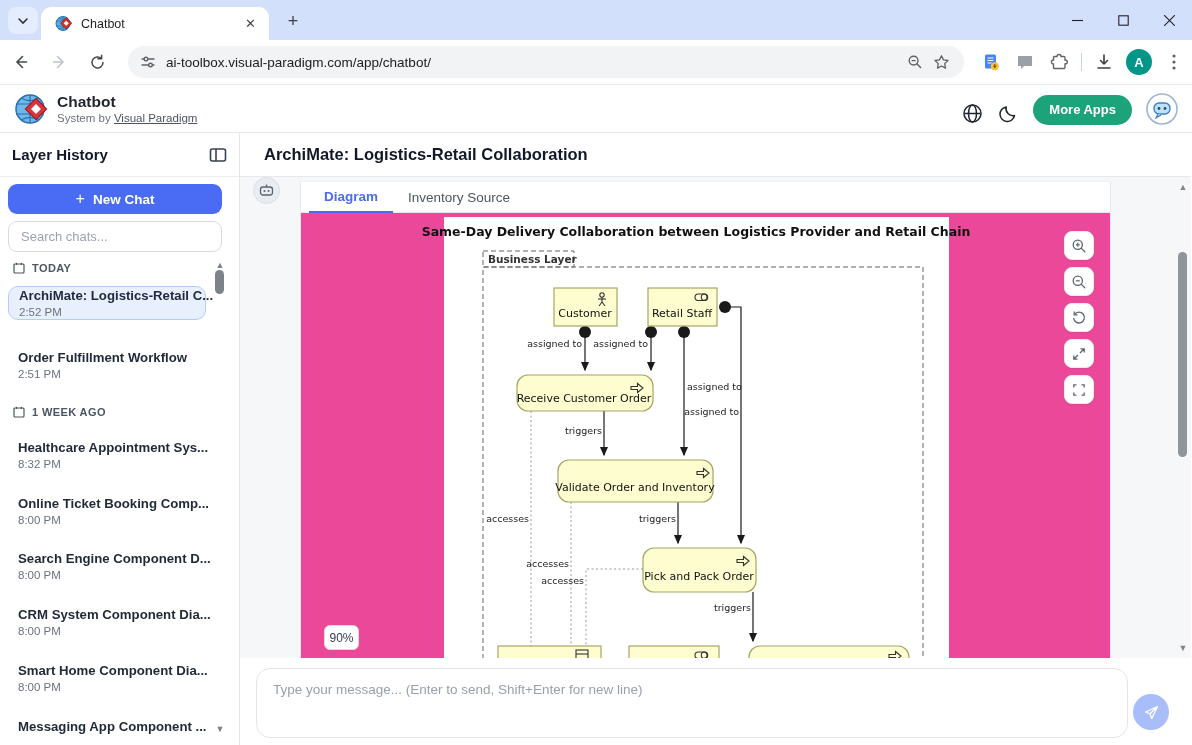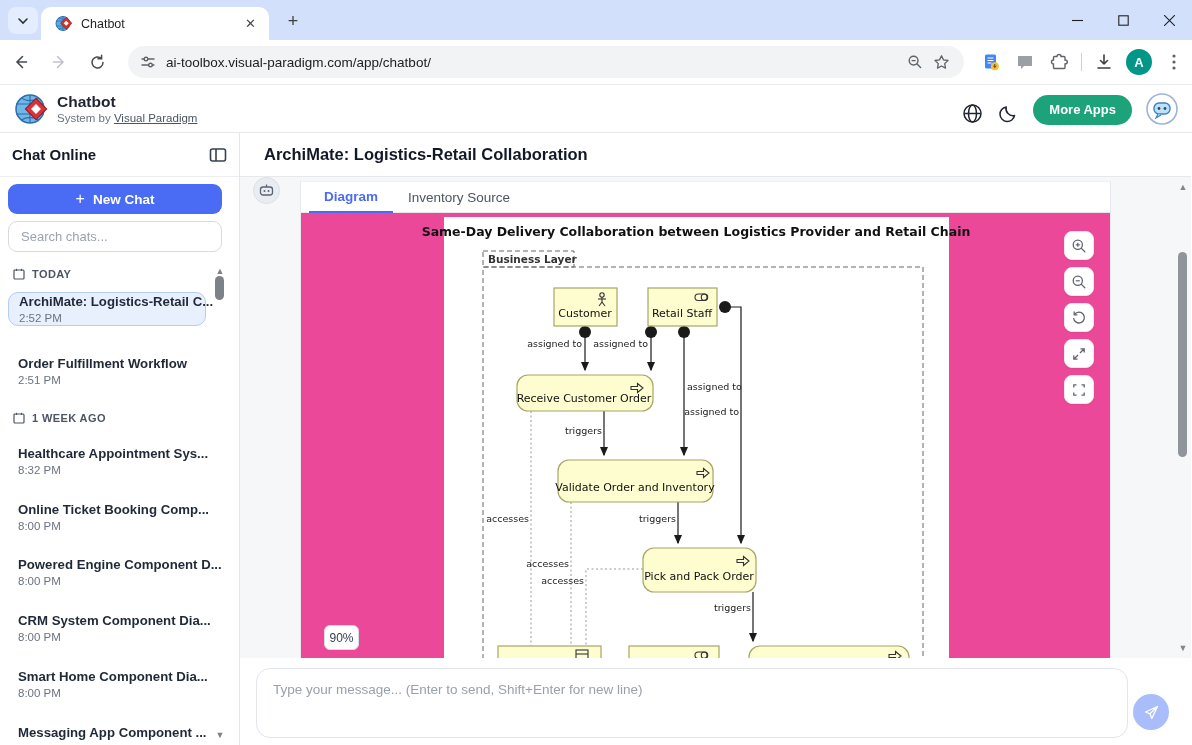--- a/index.html
+++ b/index.html
@@ -58,21 +58,21 @@
     padding:0 12px; border-bottom:1px solid #eceef1; }
   .sb-title { font-size:15px; font-weight:bold; color:#111827; }
   .collapse-btn { color:#374151; display:flex; }
   .new-chat { position:absolute; left:8px; top:51px; width:214px; height:30px; background:var(--accent_blue);
     color:#fff; font-size:13.5px; font-weight:bold; border:none; border-radius:9px;
     display:flex; align-items:center; justify-content:center; gap:8px; }
   .new-chat .plus { font-weight:normal; font-size:16px; }
   .search-box { position:absolute; left:8px; top:88px; width:214px; height:31px; border:1px solid #d7dbe0;
     border-radius:9px; font-size:13px; color:#374151; padding:0 12px; outline:none; background:#fff; }
   .search-box::placeholder { color:#9ca3af; }
-  .chat-list { position:absolute; left:0; top:129px; width:240px; height:483px; overflow:hidden; }
+  .chat-list { position:absolute; left:0; top:123px; width:240px; height:483px; overflow:hidden; }
   .section-hdr { position:absolute; left:13px; display:flex; align-items:center; gap:7px;
     font-size:11px; font-weight:bold; color:#4b5563; letter-spacing:.4px; }
   .chat-item { position:absolute; left:8px; width:198px; padding:1px 10px; border-radius:10px; }
   .chat-item.selected { background:#e8f0fe; border:1px solid #b3cdf9; }
   .ci-title { font-size:13.2px; font-weight:bold; color:#1f2937; white-space:nowrap; }
   .chat-item.selected .ci-title { color:#1e293b; }
   .ci-time { font-size:11.5px; color:#6b7280; margin-top:3px; }
   .sb-scroll-up, .sb-scroll-down { position:absolute; left:214px; width:12px; height:10px;
     color:#7d8288; font-size:9px; line-height:10px; text-align:center; }
   .sb-thumb { position:absolute; left:215px; top:14px; width:9px; height:24px; background:#7d8288; border-radius:5px; }
@@ -265,21 +265,21 @@
       <circle cx="13" cy="15.5" r="1.4" fill="#1f4e79"></circle>
         <circle cx="19" cy="15.5" r="1.4" fill="#1f4e79"></circle>
     </svg>
   </div>
 </div>
 
 <div class="app-body">
 
   <div class="sidebar">
     <div class="sb-head">
-      <span class="sb-title">Chat Online</span>
+      <span class="sb-title">Layer History</span>
       <span class="collapse-btn">
           <svg width="18" height="18" viewBox="0 0 18 18">
             <rect x="1.5" y="3" width="15" height="12" rx="2" fill="none" stroke="currentColor" stroke-width="1.6"></rect>
             <line x1="7" y1="3" x2="7" y2="15" stroke="currentColor" stroke-width="1.6"></line>
           </svg>
         </span>
     </div>
     <button class="new-chat">
       <span class="plus">+</span>
       <span>New Chat</span>
@@ -316,21 +316,21 @@
 
       <div class="chat-item" style="top:183px">
         <div class="ci-title">Healthcare Appointment Sys...</div>
         <div class="ci-time">8:32 PM</div>
       </div>
       <div class="chat-item" style="top:239px">
         <div class="ci-title">Online Ticket Booking Comp...</div>
         <div class="ci-time">8:00 PM</div>
       </div>
       <div class="chat-item" style="top:294px">
-        <div class="ci-title">Powered Engine Component D...</div>
+        <div class="ci-title">Search Engine Component D...</div>
         <div class="ci-time">8:00 PM</div>
       </div>
       <div class="chat-item" style="top:350px">
         <div class="ci-title">CRM System Component Dia...</div>
         <div class="ci-time">8:00 PM</div>
       </div>
       <div class="chat-item" style="top:406px">
         <div class="ci-title">Smart Home Component Dia...</div>
         <div class="ci-time">8:00 PM</div>
       </div>

